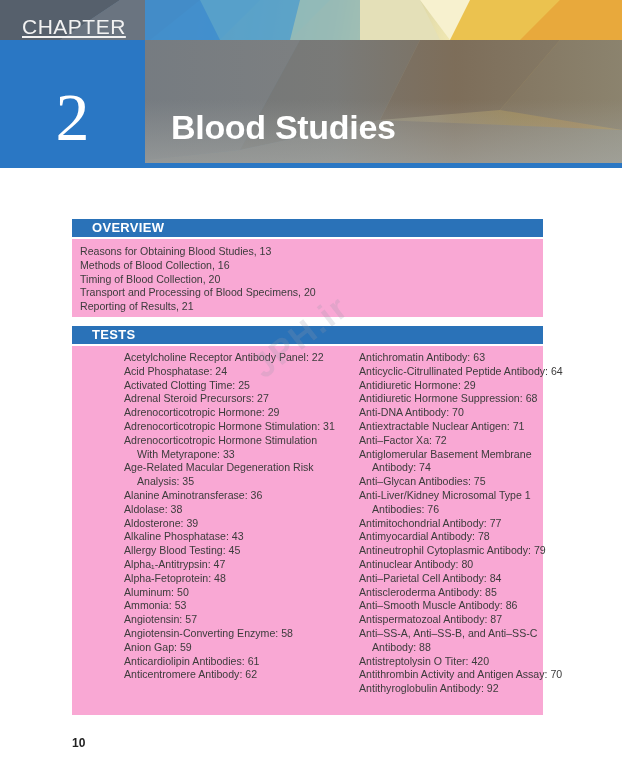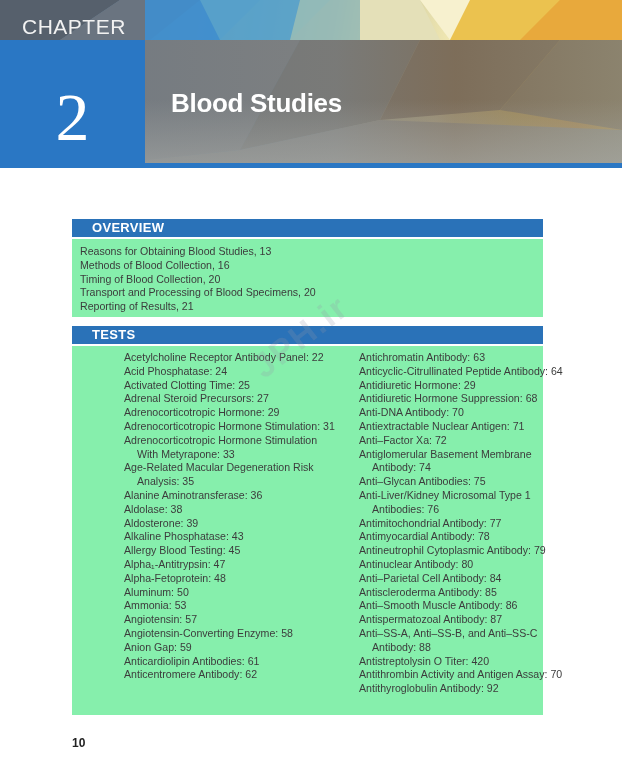--- a/index.html
+++ b/index.html
@@ -16,42 +16,42 @@
   .hero .shade {
     position:absolute; left:145px; top:40px; width:477px; height:123px;
     background:linear-gradient(90deg, rgba(110,115,120,0.75) 0%, rgba(120,120,118,0.72) 40%, rgba(125,110,90,0.78) 65%, rgba(140,135,115,0.7) 100%);
   }
   .hero .shade2 {
     position:absolute; left:145px; top:100px; width:477px; height:63px;
     background:linear-gradient(180deg, rgba(160,160,150,0) 0%, rgba(170,172,168,0.55) 100%);
   }
   .chapter-label {
     position:absolute; left:22px; top:15px; font-size:21px; color:#f2f2f2;
-    letter-spacing:0.5px; font-family:"Liberation Sans", sans-serif;
+    letter-spacing:0.5px; font-family:"Liberation Sans", sans-serif;text-decoration:underline;
   }
   .numbox {
     position:absolute; left:0; top:40px; width:145px; height:123px; background:#2a77c4;
   }
   .chapter-number {
     position:absolute; left:0; top:37px; width:145px; text-align:center;
     font-family:"Liberation Serif", serif; font-size:68px; color:#ffffff; line-height:80px;
   }
   .chapter-title {
-    position:absolute; left:171px; top:88px; font-size:26px; font-weight:bold; color:#ffffff;
+    position:absolute; left:171px; top:108px; font-size:34px; font-weight:bold; color:#ffffff;
     font-family:"Liberation Sans", sans-serif; letter-spacing:-0.3px;text-align:center;
   }
   .bottomstrip { position:absolute; left:0; top:163px; width:622px; height:5px; background:#2a77c4; }
 
   .section-bar {
     position:absolute; left:72px; width:471px; height:18px; background:#2a72b8;
     color:#ffffff; font-weight:bold; font-size:13px; line-height:18px; padding-left:20px; box-sizing:border-box;
     letter-spacing:0.3px;
   }
   .section-body {
-    position:absolute; left:72px; width:471px; background:#86efac; box-sizing:border-box;
+    position:absolute; left:72px; width:471px; background:#f9a8d4; box-sizing:border-box;
   }
   .line {
     font-size:10.6px; color:#3c3c3c; line-height:13.8px; white-space:nowrap;
   }
   .line.indent { padding-left:13px; }
   .overview-body { top:239px; height:78px; padding:6px 0 0 8px; }
   .tests-body { top:346px; height:369px; padding:5px 0 0 8px; }
   .col { position:absolute; top:5px;margin-left:44px; }
   .col-left { left:8px; }
   .col-right { left:243px; }

